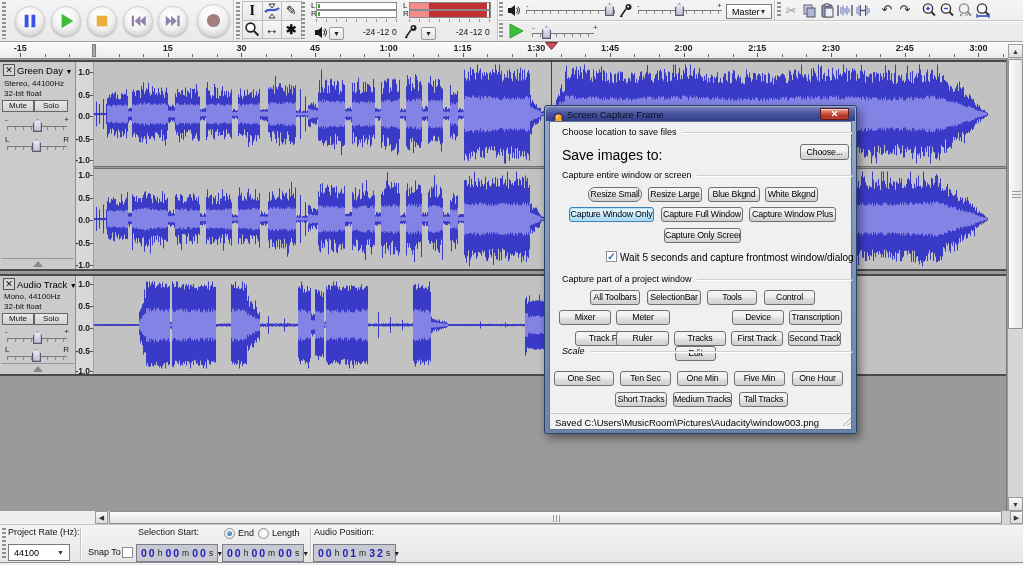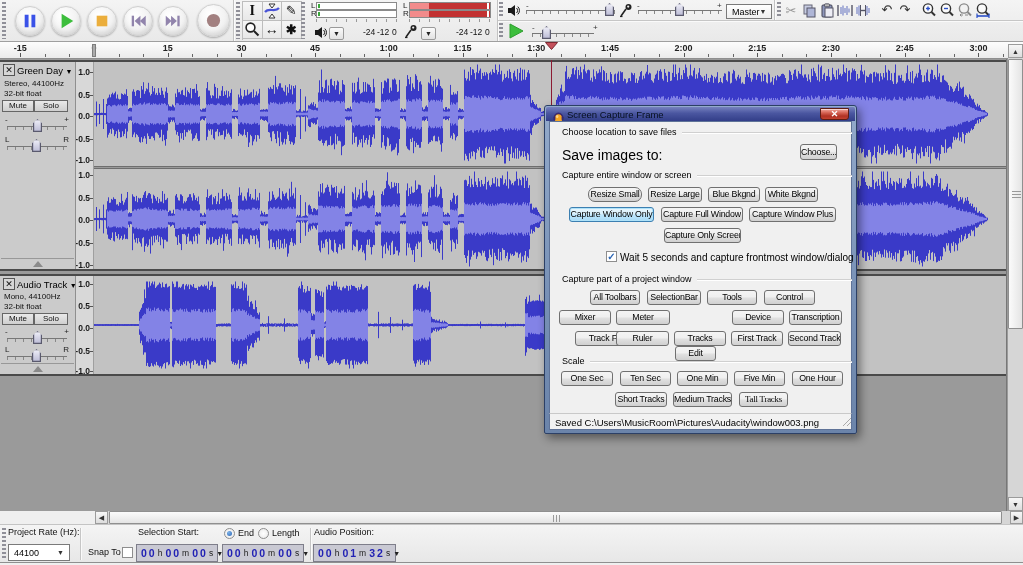--- a/index.html
+++ b/index.html
@@ -650,21 +650,21 @@
         </svg>
       </div>
       <span class="ttext">Screen Capture Frame</span>
       <div id="dlg-close"><span>✕</span></div>
     </div>
     <div id="dlg-client">
         <div class="dcap" style="top: 5px;">
           <span>Choose location to save files</span>
         </div>
         <div class="dlabel" style="left: 12px; top: 25px; font-size: 14px;">Save images to:</div>
-        <div class="wbtn" style="left: 250px; top: 22px; width: 37px; height: 16px; line-height: 14px; text-align: right;">Choose...</div>
+        <div class="wbtn" style="left: 250px; top: 22px; width: 49px; height: 16px; line-height: 14px;">Choose...</div>
         <div class="dcap" style="top: 48px;">
           <span>Capture entire window or screen</span>
         </div>
         <div class="wbtn" style="left: 38px; top: 65px; width: 54px; border-radius: 7px;">Resize Small</div>
         <div class="wbtn" style="left: 98px; top: 65px; width: 54px;">Resize Large</div>
         <div class="wbtn" style="left: 158px; top: 65px; width: 52px;">Blue Bkgnd</div>
         <div class="wbtn" style="left: 215px; top: 65px; width: 53px;">White Bkgnd</div>
         <div class="wbtn focus" style="left: 19px; top: 85px; width: 85px;">Capture Window Only</div>
         <div class="wbtn" style="left: 111px; top: 85px; width: 82px;">Capture Full Window</div>
         <div class="wbtn" style="left: 199px; top: 85px; width: 87px;">Capture Window Plus</div>
@@ -683,29 +683,29 @@
         <div class="wbtn" style="left: 9px; top: 188px; width: 52px;">Mixer</div>
         <div class="wbtn" style="left: 66px; top: 188px; width: 54px;">Meter</div>
         <div class="wbtn" style="left: 125px; top: 180px; width: 41px; margin-top: 44px;">Edit</div>
         <div class="wbtn" style="left: 182px; top: 188px; width: 52px;">Device</div>
         <div class="wbtn" style="left: 239px; top: 188px; width: 53px;">Transcription</div>
         <div class="wbtn" style="left: 13px; top: 209px; width: 72px; margin-left: 12px;">Track Panel</div>
         <div class="wbtn" style="left: 66px; top: 209px; width: 53px;">Ruler</div>
         <div class="wbtn" style="left: 124px; top: 209px; width: 52px;">Tracks</div>
         <div class="wbtn" style="left: 181px; top: 209px; width: 52px;">First Track</div>
         <div class="wbtn" style="left: 238px; top: 209px; width: 53px;">Second Track</div>
-        <div class="dcap" style="top: 234px;">
+        <div class="dcap" style="top: 224px; font-style: italic;">
           <span>Scale</span>
         </div>
-        <div class="wbtn" style="left: 11px; top: 249px; width: 52px;">One Sec</div>
+        <div class="wbtn" style="left: 4px; top: 249px; width: 60px;">One Sec</div>
         <div class="wbtn" style="left: 70px; top: 249px; width: 51px;">Ten Sec</div>
         <div class="wbtn" style="left: 127px; top: 249px; width: 51px;">One Min</div>
         <div class="wbtn" style="left: 184px; top: 249px; width: 51px;">Five Min</div>
         <div class="wbtn" style="left: 242px; top: 249px; width: 51px;">One Hour</div>
         <div class="wbtn" style="left: 65px; top: 270px; width: 52px;">Short Tracks</div>
         <div class="wbtn" style="left: 123px; top: 270px; width: 59px;">Medium Tracks</div>
-        <div class="wbtn" style="left: 189px; top: 270px; width: 49px; font-family: Liberation Serif, serif;">Tall Tracks</div>
+        <div class="wbtn" style="left: 189px; top: 270px; width: 49px;">Tall Tracks</div>
       </div>
     <div id="dlg-status">Saved C:\Users\MusicRoom\Pictures\Audacity\window003.png</div>
     <div class="abs" style="right:5px;bottom:7px;width:8px;height:8px;background:linear-gradient(135deg,rgba(0,0,0,0) 45%,#AAA 45%,#AAA 55%,rgba(0,0,0,0) 55%),linear-gradient(135deg,rgba(0,0,0,0) 70%,#AAA 70%,#AAA 80%,rgba(0,0,0,0) 80%);z-index:60;"></div>
   </div>
 
 </div>
 
 </body></html>

